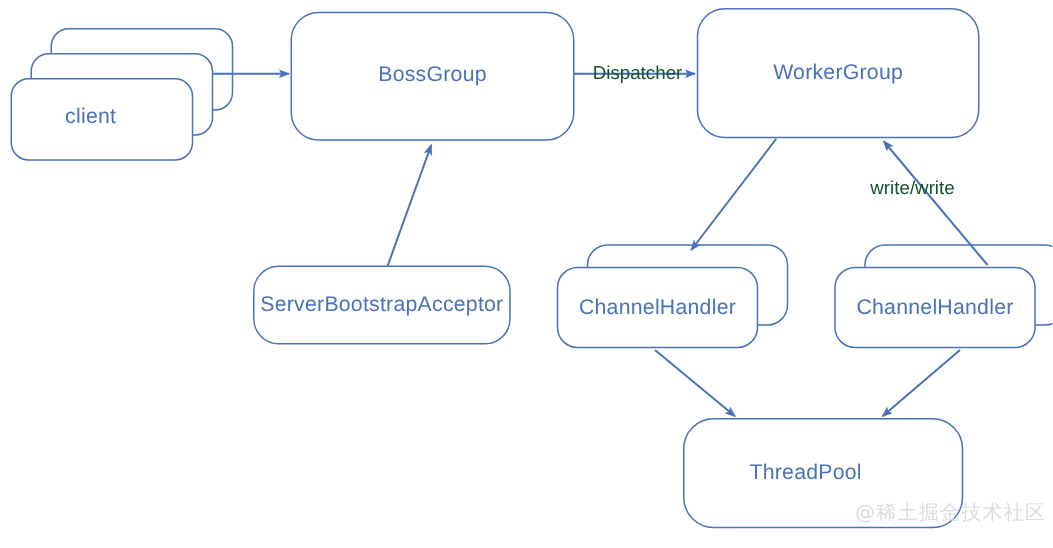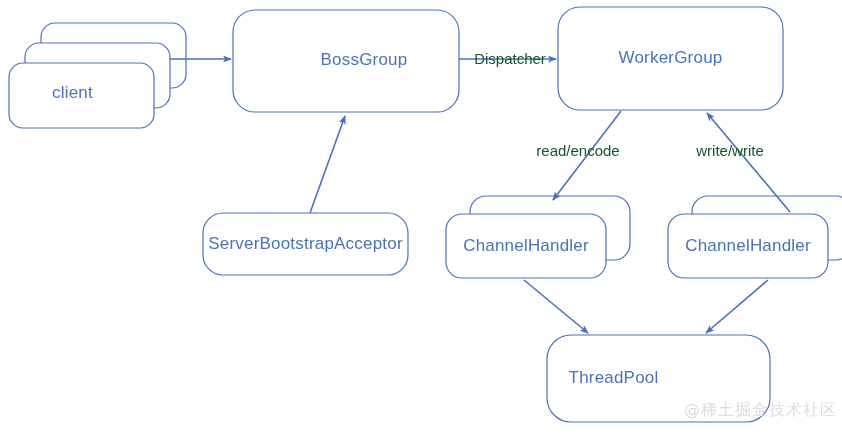--- a/index.html
+++ b/index.html
@@ -108,33 +108,32 @@
 
     <line x1="790" y1="212" x2="707" y2="113" stroke="#4a72b8" stroke-width="1.6" marker-end="url(#arrowhead)"></line>
 
     <line x1="524" y1="280" x2="588" y2="333" stroke="#4a72b8" stroke-width="1.6" marker-end="url(#arrowhead)"></line>
 
     <line x1="768" y1="280" x2="706" y2="333" stroke="#4a72b8" stroke-width="1.6" marker-end="url(#arrowhead)"></line>
   </svg>
 
   <div class="node-label" style="left:9px; top:83px; width:127px;">client</div>
 
-  <div class="node-label" style="left:233px; top:50px; width:226px;margin-left:18px;">BossGroup</div>
+  <div class="node-label" style="left:233px; top:50px; width:226px;">BossGroup</div>
 
   <div class="node-label" style="left:558px; top:48px; width:225px;">WorkerGroup</div>
 
   <div class="node-label" style="left:203px; top:234px; width:205px;">ServerBootstrapAcceptor</div>
 
   <div class="node-label" style="left:446px; top:236px; width:160px;">ChannelHandler</div>
 
   <div class="node-label" style="left:668px; top:236px; width:160px;">ChannelHandler</div>
 
-  <div class="node-label" style="left:524px; top:368px; width:179px;">ThreadPool</div>
+  <div class="node-label" style="left:555px; top:368px; width:179px;">ThreadPool</div>
 
   <div class="edge-label" style="left:460px; top:50px; width:100px;">Dispatcher</div>
 
-  <div class="edge-label" style="left:513px; top:142px; width:130px;">read/encode</div>
 
   <div class="edge-label" style="left:665px; top:142px; width:130px;">write/write</div>
 
   <div class="watermark" style="left:664px; top:400px;">@稀土掘金技术社区</div>
 
 </div>
 
 </body></html>

